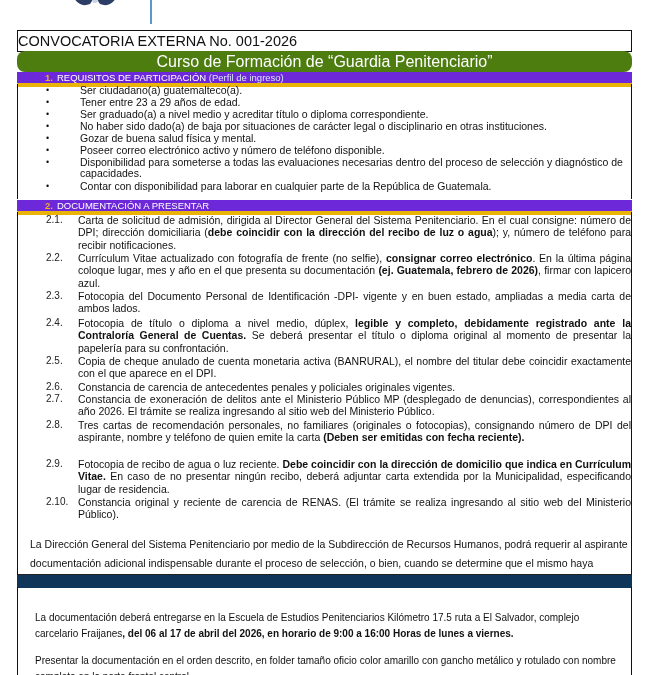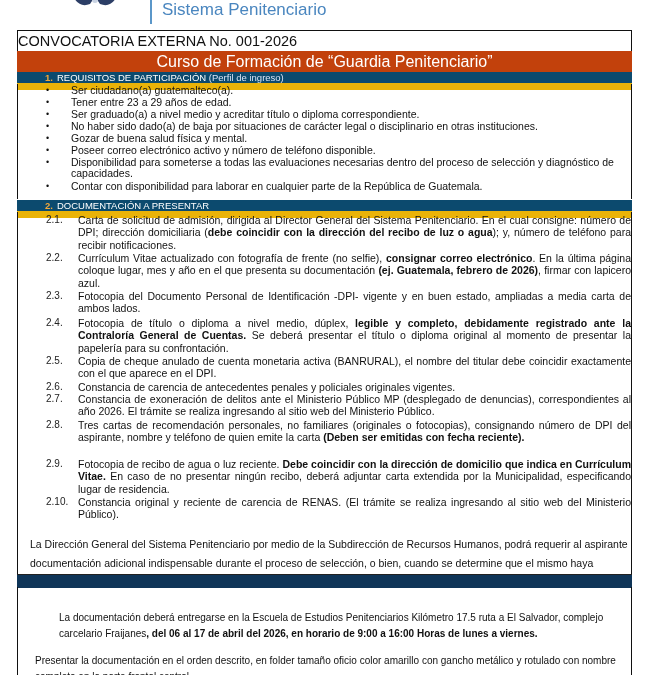--- a/index.html
+++ b/index.html
@@ -6,61 +6,60 @@
   body { width: 654px; height: 675px; overflow: hidden; position: relative;
          font-family: "Liberation Sans", "DejaVu Sans", sans-serif; color: #111; }
   .logo-area { position: absolute; left: 0; top: 0; width: 654px; height: 28px; }
   .seal-text { position: absolute; left: 58px; top: 5px; font-size: 8.5px; letter-spacing: 2px;
                color: #2c3e66; font-weight: bold; transform: rotate(0deg); margin-top: 24px; }
   .seal-birds { position: absolute; left: 70px; top: -2px; width: 50px; height: 10px; }
   .logo-divider { position: absolute; left: 150px; top: 0; width: 2px; height: 24px; background: #5b97c9; }
   .logo-title { position: absolute; left: 162px; top: 0px; font-size: 17px; color: #4a86bf; }
   .title-row { position: absolute; left: 17px; top: 30px; width: 613px; height: 20px; border: 1px solid #111;
                background: #fff; text-align: left; font-size: 14.5px; line-height: 20px; color: #111; }
-  .subtitle-row { position: absolute; left: 17px; top: 51px; width: 615px; height: 21px; background: #c2410c;
-                  color: #fff; text-align: center; font-size: 16px; line-height: 21px; }
-  .sec-head { position: absolute; left: 17px; width: 615px; height: 11px; background: #0c4a6e;
-              color: #ffffff; font-size: 9.5px; line-height: 11px; border-bottom: 7px solid #eab308; }
+  .subtitle-row { position: absolute; left: 17px; top: 51px; width: 615px; height: 21px; background: #4d7c0f;
+                  color: #fff; text-align: center; font-size: 16px; line-height: 21px; border-radius: 8px; }
+  .sec-head { position: absolute; left: 17px; width: 615px; height: 11px; background: #6d28d9;
+              color: #ffffff; font-size: 9.5px; line-height: 11px; border-bottom: 4px solid #eab308; }
   .sec-head .num { color: #f2a93b; font-weight: bold; margin-left: 28px; margin-right: 4px; }
   .sec-head .light { color: #d9e4f7; }
 
   .req-list { position: absolute; left: 17px; top: 84px; width: 613px; height: 115px; border-left: 1px solid #111; border-right: 1px solid #111; }
   .req-item { position: absolute; left: 0; font-size: 10.5px; line-height: 11px; color: #111; }
   .req-item .bullet { position: absolute; left: 28px; font-size: 9px; }
-  .req-item .txt { position: absolute; left: 53px; width: 550px; white-space: normal; }
+  .req-item .txt { position: absolute; left: 62px; width: 550px; white-space: normal; }
 
   .doc-list { position: absolute; left: 17px; top: 212px; width: 613px; height: 322px; border-left: 1px solid #111; border-right: 1px solid #111; }
   .doc-item { position: absolute; left: 0; width: 613px; font-size: 10.5px; line-height: 12.3px; color: #111; }
   .doc-item .n { position: absolute; left: 28px; font-size: 10px; color: #222; }
   .doc-item .t { position: absolute; left: 60px; width: 553px; text-align: justify; }
   .doc-item b { font-weight: bold; }
 
   .note { position: absolute; left: 17px; top: 534px; width: 613px; height: 40px; border-left: 1px solid #111; border-right: 1px solid #111;
           font-size: 10.5px; line-height: 19px; color: #111; }
   .note .t { position: absolute; left: 12px; width: 600px; top: 1px; }
   .divider-bar { position: absolute; left: 17px; top: 574px; width: 615px; height: 13px; background: #0f3558; border-top: 1px solid #222; }
 
   .cond { position: absolute; left: 17px; top: 587px; width: 613px; height: 88px; border-left: 1px solid #111; border-right: 1px solid #111;
           font-size: 10px; color: #111; }
   .cond .head { position: absolute; top: 0px; width: 613px; text-align: center; font-weight: bold; font-size: 9.5px; letter-spacing: -0.2px; }
-  .cond .p1 { position: absolute; left: 17px; top: 23px; width: 590px; line-height: 16px; margin-left: 24px; }
+  .cond .p1 { position: absolute; left: 17px; top: 23px; width: 590px; line-height: 16px; }
   .cond .p2 { position: absolute; left: 17px; top: 66px; width: 590px; line-height: 16px; }
 </style>
 </head>
 <body>
 
 <div class="logo-area">
   <svg class="seal-birds" viewBox="0 0 50 10">
     <path d="M4 0 Q10 10 20 6 L24 0 Z" fill="#2c3e66"></path>
     <path d="M46 0 Q40 10 30 6 L26 0 Z" fill="#2c3e66"></path>
     <circle cx="25" cy="2" r="3" fill="#c9d3e3"></circle>
   </svg>
   <div class="seal-text">GUATEMALA</div>
   <div class="logo-divider"></div>
-  <div class="logo-title">Sistema Penitenciario</div>
 </div>
 
 <div class="title-row">CONVOCATORIA EXTERNA No. 001-2026</div>
 <div class="subtitle-row">Curso de Formación de “Guardia Penitenciario”</div>
 
 <div class="sec-head" style="top:72px;">
   <span class="num">1.</span><span>REQUISITOS DE PARTICIPACIÓN</span> <span class="light">(Perfil de ingreso)</span>
 </div>
 
 <div class="req-list">

